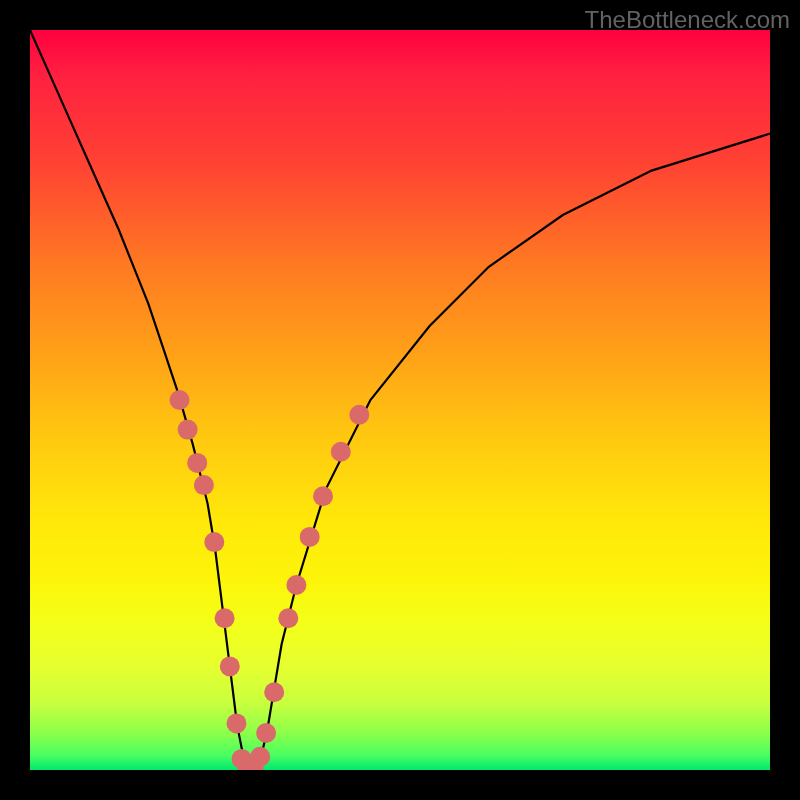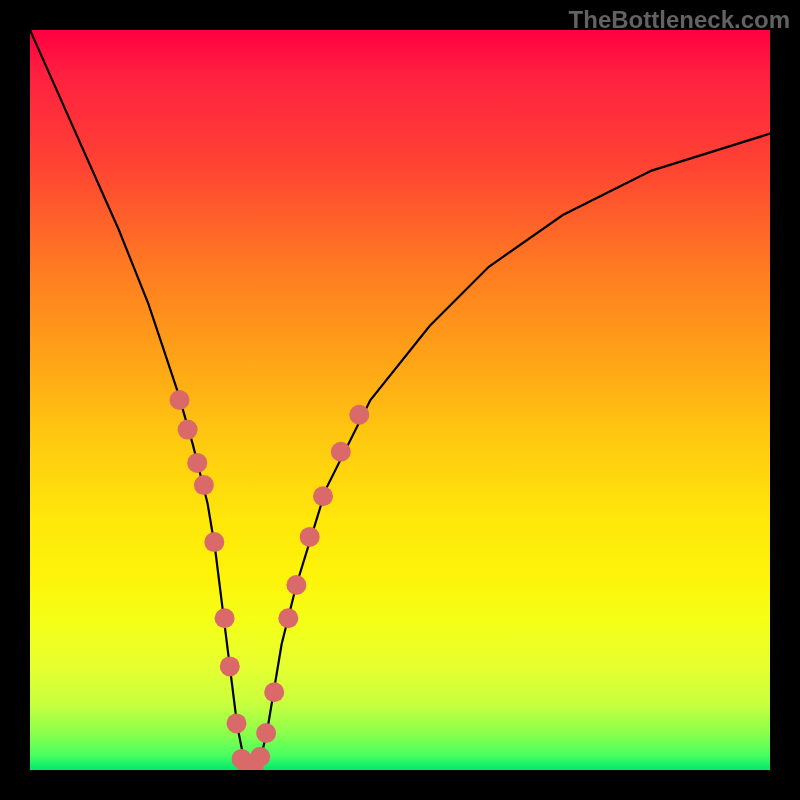--- a/index.html
+++ b/index.html
@@ -13,21 +13,21 @@
   #ffa217 44%,
   #ffc810 55%,
   #ffe70a 66%,
   #fdf409 74%,
   #f4ff18 80%,
   #e6ff30 86%,
   #c8ff3e 91%,
   #8cff4a 95%,
   #49ff61 98%,
   #00e86e 100%)}
-.watermark{position:absolute;top:6px;right:10px;color:#626262;font-size:24px;font-weight:700;z-index:5}
+.watermark{position:absolute;top:6px;right:10px;color:#626262;font-size:24px;font-weight:400;z-index:5}
 svg{position:absolute;inset:0}
 </style>
 </head>
 <body>
 
 <div class="frame">
   <div class="watermark">TheBottleneck.com</div>
   <div class="plot">
     <div class="grad"></div>
     <svg id="svg" viewBox="0 0 740 740" preserveAspectRatio="none">

